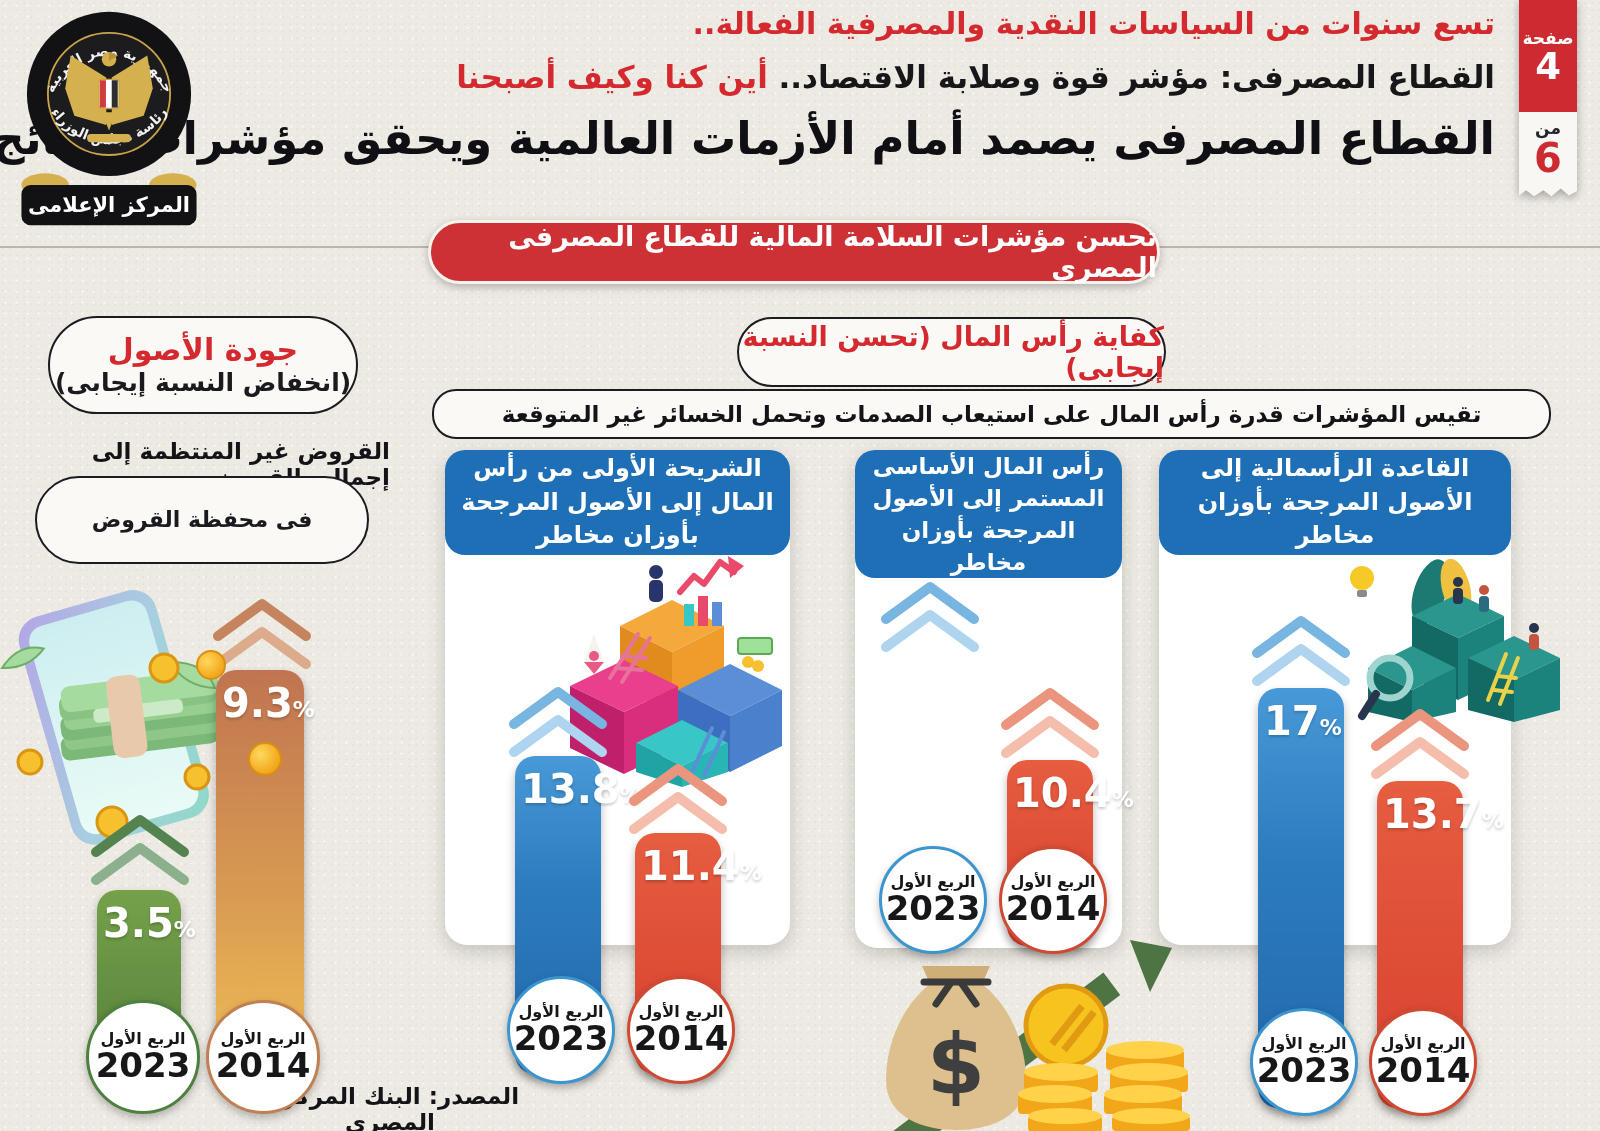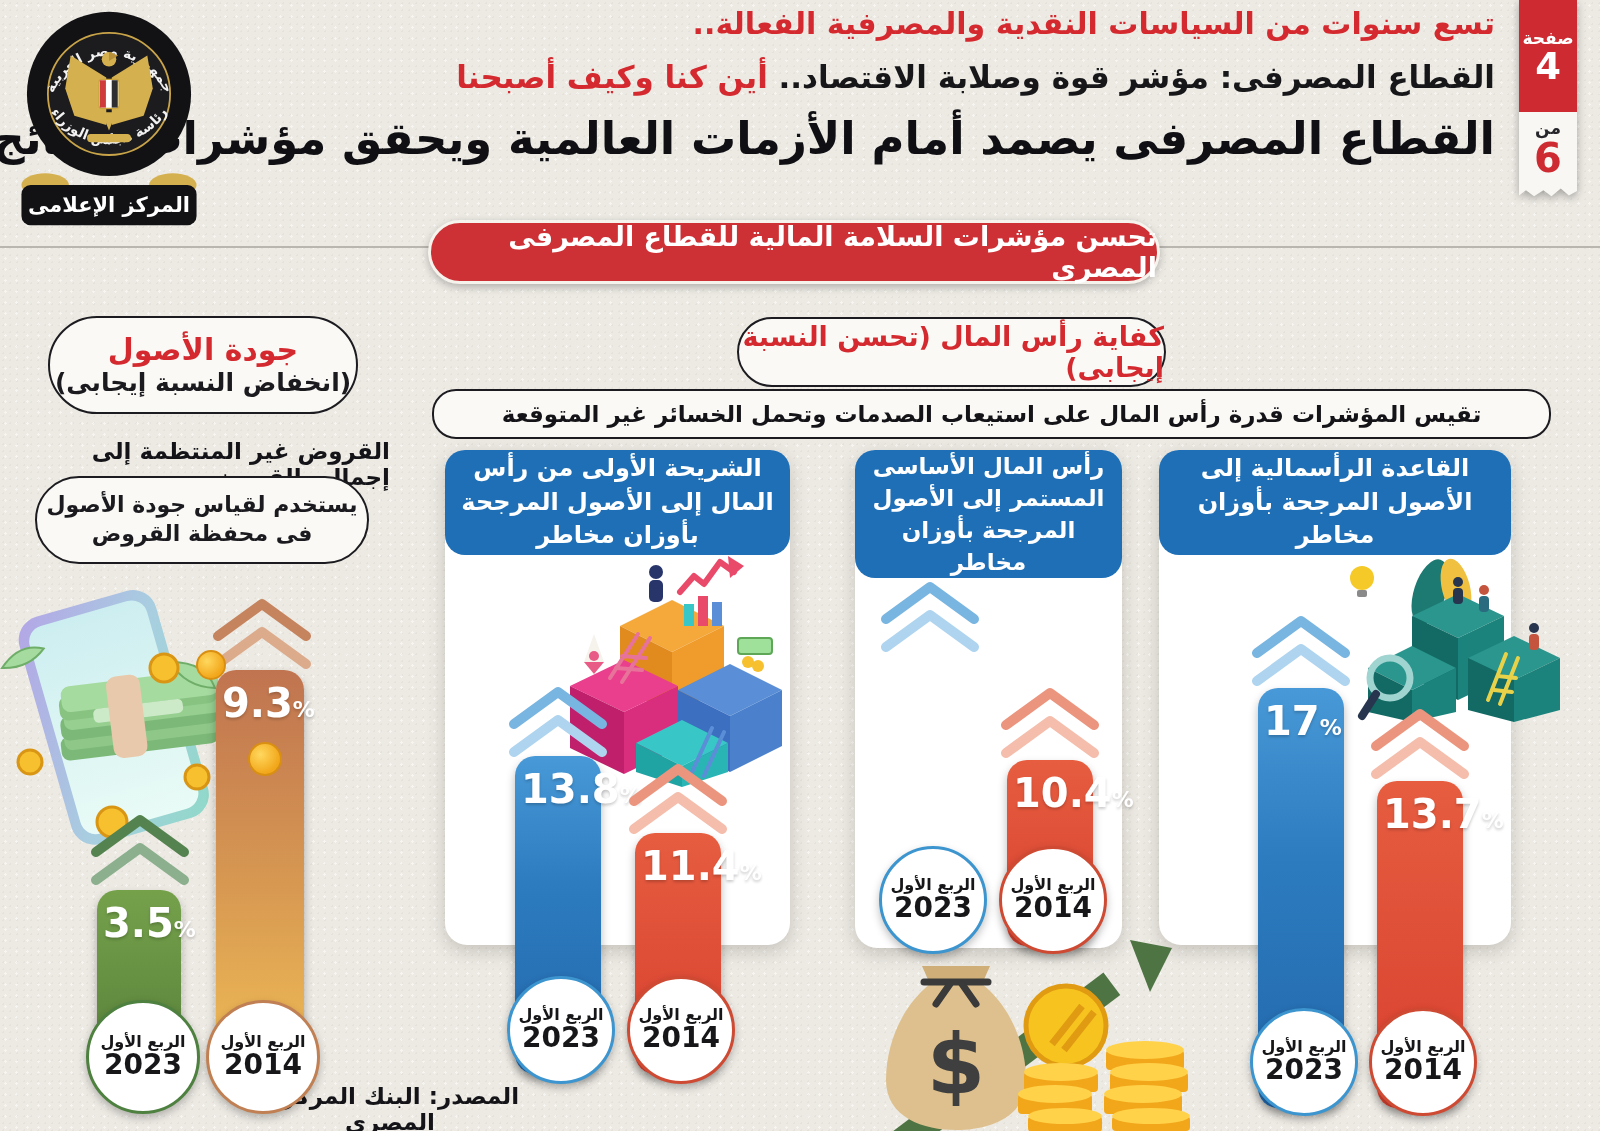--- a/index.html
+++ b/index.html
@@ -57,21 +57,21 @@
   .bar-blue{background:linear-gradient(180deg,#4899d7 0%,#2d7cc0 40%,#2267aa 100%);}
   .bar-red{background:linear-gradient(180deg,#e65d40 0%,#d8402f 100%);}
   .bar-green{background:linear-gradient(180deg,#75a14b 0%,#567f39 100%);}
   .bar-orange{background:linear-gradient(180deg,#c07450 0%,#d89a52 55%,#f1bd55 100%);}
 
   .chev{position:absolute;z-index:3;}
 
   .ycircle{position:absolute;width:102px;height:102px;border-radius:50%;background:#fff;border:3px solid;z-index:4;
     display:flex;flex-direction:column;align-items:center;justify-content:center;text-align:center;box-shadow:0 4px 9px rgba(0,0,0,0.25);}
   .ycircle .q{font-size:16px;font-weight:bold;color:#17171a;line-height:1.1;}
-  .ycircle .y{font-size:28px;font-weight:bold;color:#17171a;line-height:1.1;}
+  .ycircle .y{font-size:34px;font-weight:bold;color:#17171a;line-height:1.1;}
   .yc-big{width:108px;height:108px;}
   .bd-blue{border-color:#3d95cf;}
   .bd-red{border-color:#cf4a33;}
   .bd-green{border-color:#4e8040;}
   .bd-tan{border-color:#c08054;}
 
   .coin{position:absolute;border-radius:50%;background:radial-gradient(circle at 35% 35%,#ffd85e,#f2a71b 70%);border:2px solid #d98f12;z-index:3;}
 
   .source{left:235px;top:1083px;width:310px;text-align:center;font-size:23px;font-weight:bold;color:#141418;z-index:3;}
 
@@ -136,21 +136,20 @@
   <div class="abs rtl bigtitle">القطاع المصرفى يصمد أمام الأزمات العالمية ويحقق مؤشرات ونتائج قياسية</div>
 
   <div class="abs rtl banner">تحسن مؤشرات السلامة المالية للقطاع المصرفى المصرى</div>
 
   <div class="abs rtl pill pill1">
     <div class="t">جودة الأصول</div>
     <div class="s">(انخفاض النسبة إيجابى)</div>
   </div>
   <div class="abs rtl metric">القروض غير المنتظمة إلى إجمالى القروض</div>
   <div class="abs rtl pill pill2">
-    <div class="l">يستخدم لقياس جودة الأصول</div>
     <div class="l">فى محفظة القروض</div>
   </div>
 
   <svg class="abs" style="left:-8px;top:572px;z-index:2;" width="252" height="278" viewBox="0 0 252 278">
     <defs>
       <linearGradient id="phG" x1="0" y1="0" x2="1" y2="1">
         <stop offset="0" stop-color="#b3a5e6"></stop>
           <stop offset="0.55" stop-color="#a8cfe0"></stop>
           <stop offset="1" stop-color="#8fd9c8"></stop>
       </linearGradient>

